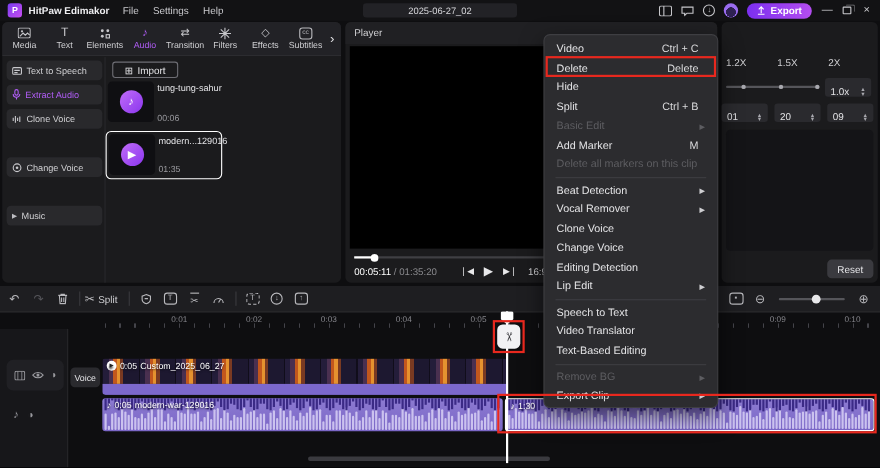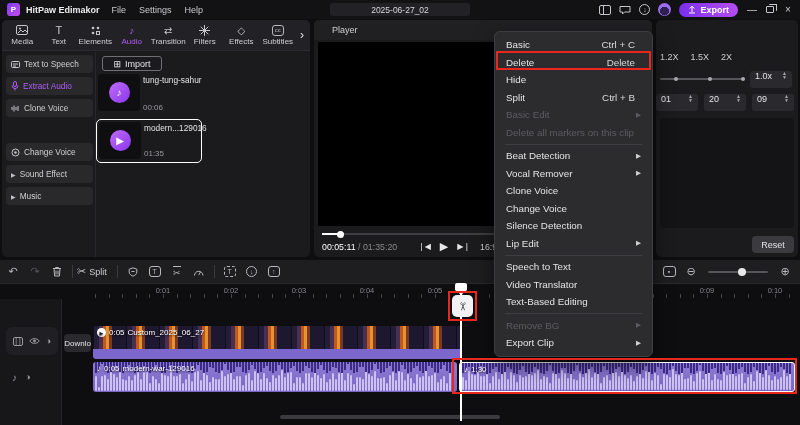--- a/index.html
+++ b/index.html
@@ -33,26 +33,26 @@
 .exp{font-size:6px;color:#bdbdc2}
 
 #import-btn{position:absolute;left:102px;top:56px;width:60px;height:15px;border:1px solid #6e6e74;border-radius:3px;display:flex;align-items:center;justify-content:center;gap:4px;font-size:9px;color:#e3e3e6}
 .mitem{position:absolute;left:96px;width:106px;height:44px;border-radius:5px}
 .mitem.selected{border:1.5px solid #fff}
 .mthumb{position:absolute;left:2px;top:2px;width:42px;height:37px;background:#0f0f12;border-radius:4px;display:flex;align-items:center;justify-content:center}
 .mcircle{width:21px;height:21px;border-radius:50%;background:linear-gradient(135deg,#c06cf8,#8b36ee);display:flex;align-items:center;justify-content:center;color:#fff;font-size:10px}
 .mname{position:absolute;left:47px;top:3px;font-size:8.3px;color:#e3e3e6;white-space:nowrap}
 .mdur{position:absolute;left:47px;bottom:4px;font-size:8px;color:#9a9a9f}
 
-#player-header{position:absolute;left:0;top:0;width:338px;height:20px;background:#202023;border-radius:5px 5px 0 0;display:flex;align-items:center;padding-left:18px;font-size:9px;color:#cfcfd2}
+#player-header{position:absolute;left:0;top:0;width:338px;height:20px;background:#202023;border-radius:5px 5px 0 0;display:flex;align-items:center;padding-left:8px;font-size:9px;color:#cfcfd2}
 #video-area{position:absolute;left:4px;top:22px;width:330px;height:184px;background:#000}
 .ctrl{color:#e8e8ea}
 
 .preset{font-size:9px;color:#cfcfd2}
-.stepper{position:absolute;height:17px;background:#2a2a2e;border-radius:3px;display:flex;align-items:flex-start;justify-content:space-between;padding:0 5px;font-size:9px;color:#e3e3e6}
+.stepper{position:absolute;height:17px;background:#2a2a2e;border-radius:3px;display:flex;align-items:flex-end;justify-content:space-between;padding:0 5px;font-size:9px;color:#e3e3e6}
 .steparrows{display:flex;flex-direction:column;line-height:4px;font-size:5px;color:#a9a9af}
 #reset-btn{position:absolute;left:96px;top:216px;width:42px;height:17px;background:#3a3a3f;border-radius:4px;display:flex;align-items:center;justify-content:center;font-size:9px;color:#e3e3e6}
 
 #tl-toolbar{position:absolute;left:0;top:260px;width:800px;height:24px;background:#1e1e21;border-bottom:1px solid #2a2a2d;display:flex;align-items:center}
 .tool{color:#b9b9bd;font-size:11px;display:flex;align-items:center;justify-content:center;min-width:22px;height:18px}
 .tool.dim{color:#55555a}
 .tsep{width:1px;height:13px;background:#3a3a3e;margin:0 4px}
 .box-icon{width:12px;height:11px;border:1px solid #b9b9bd;border-radius:3px;font-size:7px;display:inline-flex;align-items:center;justify-content:center;color:#b9b9bd}
 #ruler{position:absolute;left:0;top:285px;width:800px;height:14px}
 .ruler-label{position:absolute;top:1px;transform:translateX(-50%);font-size:7.5px;color:#86868c}
@@ -202,24 +202,20 @@
         </svg>
         <span>Clone Voice</span>
       </div>
     <div class="side-item" style="top:123px">
         <svg width="9" height="9">
           <circle cx="4.5" cy="4.5" r="3.5" fill="none" stroke="#c9c9cd"></circle>
           <circle cx="4.5" cy="4.5" r="1.2" fill="#c9c9cd"></circle>
         </svg>
         <span>Change Voice</span>
       </div>
-    <div class="side-item" style="top:145px">
-        <span class="exp">▶</span>
-        <span>Sound Effect</span>
-      </div>
     <div class="side-item" style="top:167px">
         <span class="exp">▶</span>
         <span>Music</span>
       </div>
     <div style="position:absolute;left:93px;top:32px;bottom:0;width:1px;background:#28282c"></div>
   </div>
 
   <div id="import-btn">
       <span>⊞</span>
       <span>Import</span>
@@ -254,21 +250,21 @@
     </div>
     <div style="position:absolute;left:104px;top:220px;display:flex;align-items:center;gap:9px">
       <span class="ctrl" style="font-size:8px">❘◀</span>
       <span class="ctrl" style="font-size:11px">▶</span>
       <span class="ctrl" style="font-size:8px">▶❘</span>
     </div>
     <div style="position:absolute;left:166px;top:222px;font-size:8.8px;color:#cfcfd2">16:9</div>
   </div>
 
   <div class="card" style="left:656px;top:20px;width:142px;height:237px">
-    <div style="position:absolute;left:4px;top:32px;display:flex;gap:12px">
+    <div style="position:absolute;left:4px;top:32px;display:flex;gap:28px">
       <span class="preset">1.2X</span>
       <span class="preset">1.5X</span>
       <span class="preset">2X</span>
     </div>
     <div style="position:absolute;left:4px;top:58px;width:85px;height:2px;background:#55555a;border-radius:1px">
       <span style="position:absolute;left:14px;top:-1px;width:4px;height:4px;border-radius:50%;background:#a9a9af"></span>
       <span style="position:absolute;left:48px;top:-1px;width:4px;height:4px;border-radius:50%;background:#a9a9af"></span>
       <span style="position:absolute;left:81px;top:-1px;width:4px;height:4px;border-radius:50%;background:#a9a9af"></span>
     </div>
     <div class="stepper" style="left:94px;top:51px;width:42px">
@@ -379,21 +375,21 @@
           <path d="M0.8 4C3 0.8 8 0.8 10.2 4 8 7.2 3 7.2 0.8 4Z" fill="none" stroke="#9a9a9f"></path>
           <circle cx="5.5" cy="4" r="1.4" fill="#9a9a9f"></circle>
         </svg>
       <span style="font-size:9px;color:#9a9a9f">◑</span>
     </div>
     <div id="aud-hdr">
       <span style="font-size:10px">♪</span>
       <span style="font-size:9px">◑</span>
     </div>
   </div>
-  <div id="cover-chip">Downlo</div>
+  <div id="cover-chip">Voice</div>
 
   <div id="video-clip">
     <div id="video-thumbs"></div>
     <div id="video-audio-bar"></div>
     <div class="clip-label">
       <span class="play-badge">▶</span>
       <span>0:05</span>
       <span>Custom_2025_06_27</span>
     </div>
   </div>
@@ -878,21 +874,21 @@
   <div id="playhead-line"></div>
   <div id="scissors-badge">
       <span>✂</span>
     </div>
 
   <div id="hscroll"></div>
 
   <div id="ctx">
 
       <div class="ctx-item">
-        <span class="ctx-label">Basic</span>
+        <span class="ctx-label">Video</span>
         <span class="ctx-sc">Ctrl + C</span>
         <span class="ctx-arrow"></span>
       </div>
 
       <div class="ctx-item">
         <span class="ctx-label">Delete</span>
         <span class="ctx-sc">Delete</span>
         <span class="ctx-arrow"></span>
       </div>
 
@@ -907,20 +903,25 @@
         <span class="ctx-sc">Ctrl + B</span>
         <span class="ctx-arrow"></span>
       </div>
 
       <div class="ctx-item disabled">
         <span class="ctx-label">Basic Edit</span>
         <span class="ctx-sc"></span>
         <span class="ctx-arrow">▶</span>
       </div>
 
+      <div class="ctx-item">
+        <span class="ctx-label">Add Marker</span>
+        <span class="ctx-sc">M</span>
+        <span class="ctx-arrow"></span>
+      </div>
 
       <div class="ctx-item disabled">
         <span class="ctx-label">Delete all markers on this clip</span>
         <span class="ctx-sc"></span>
         <span class="ctx-arrow"></span>
       </div>
 
       <div class="ctx-sep">
         
         
@@ -945,21 +946,21 @@
         <span class="ctx-arrow"></span>
       </div>
 
       <div class="ctx-item">
         <span class="ctx-label">Change Voice</span>
         <span class="ctx-sc"></span>
         <span class="ctx-arrow"></span>
       </div>
 
       <div class="ctx-item">
-        <span class="ctx-label">Silence Detection</span>
+        <span class="ctx-label">Editing Detection</span>
         <span class="ctx-sc"></span>
         <span class="ctx-arrow"></span>
       </div>
 
       <div class="ctx-item">
         <span class="ctx-label">Lip Edit</span>
         <span class="ctx-sc"></span>
         <span class="ctx-arrow">▶</span>
       </div>
 

